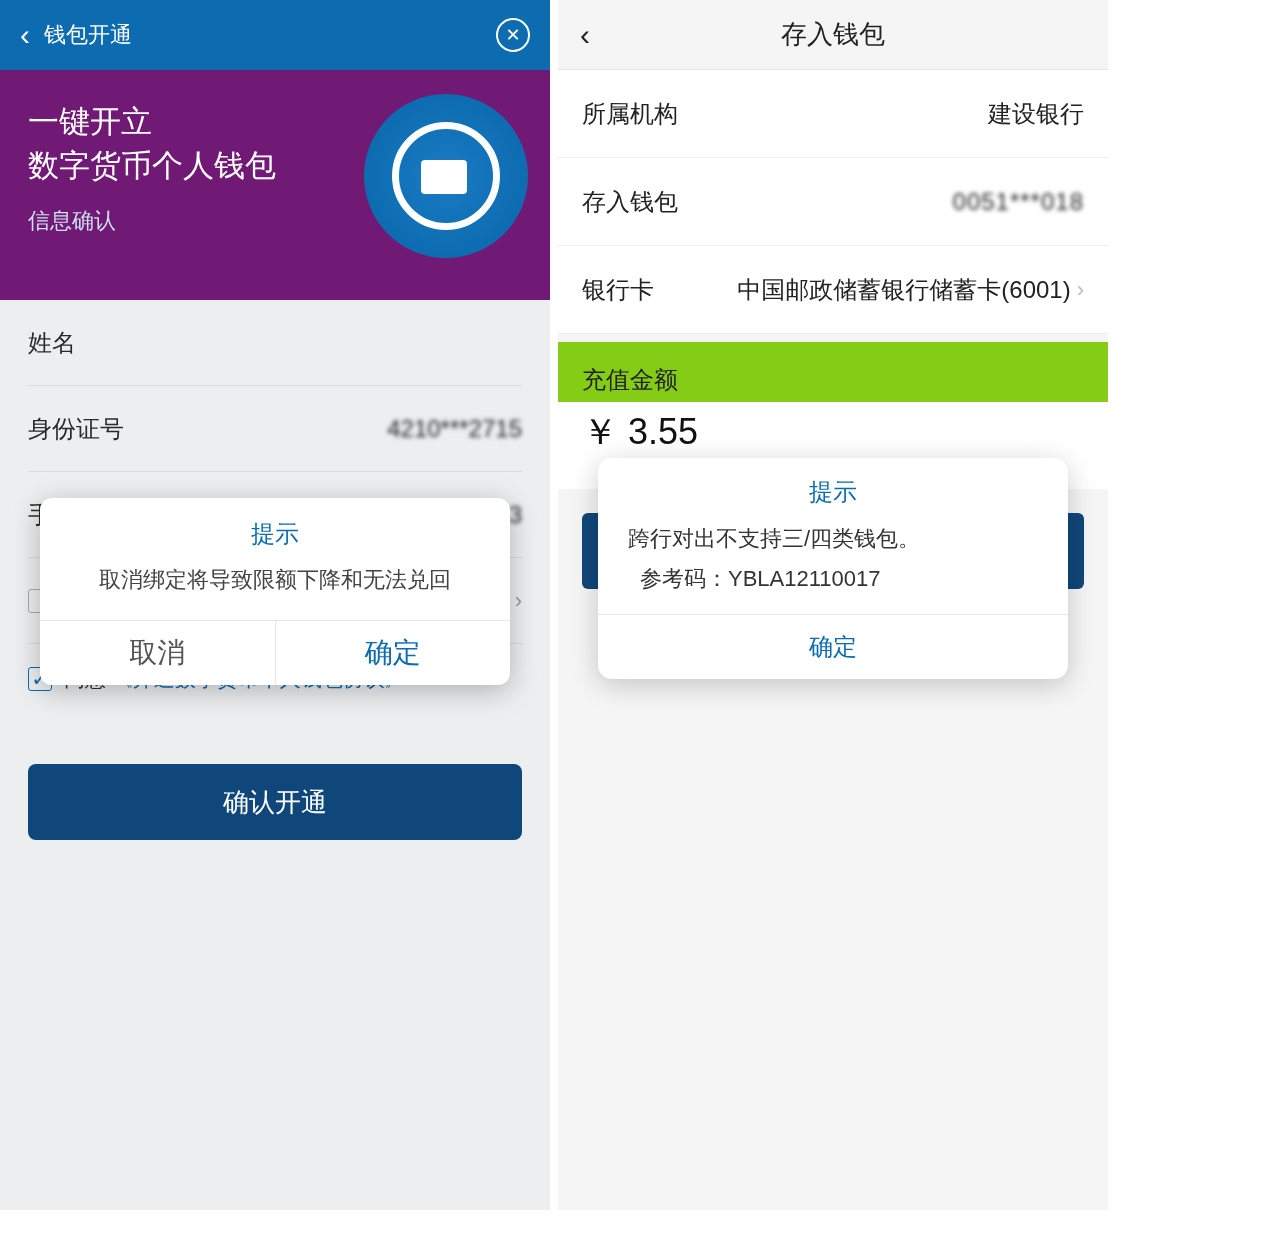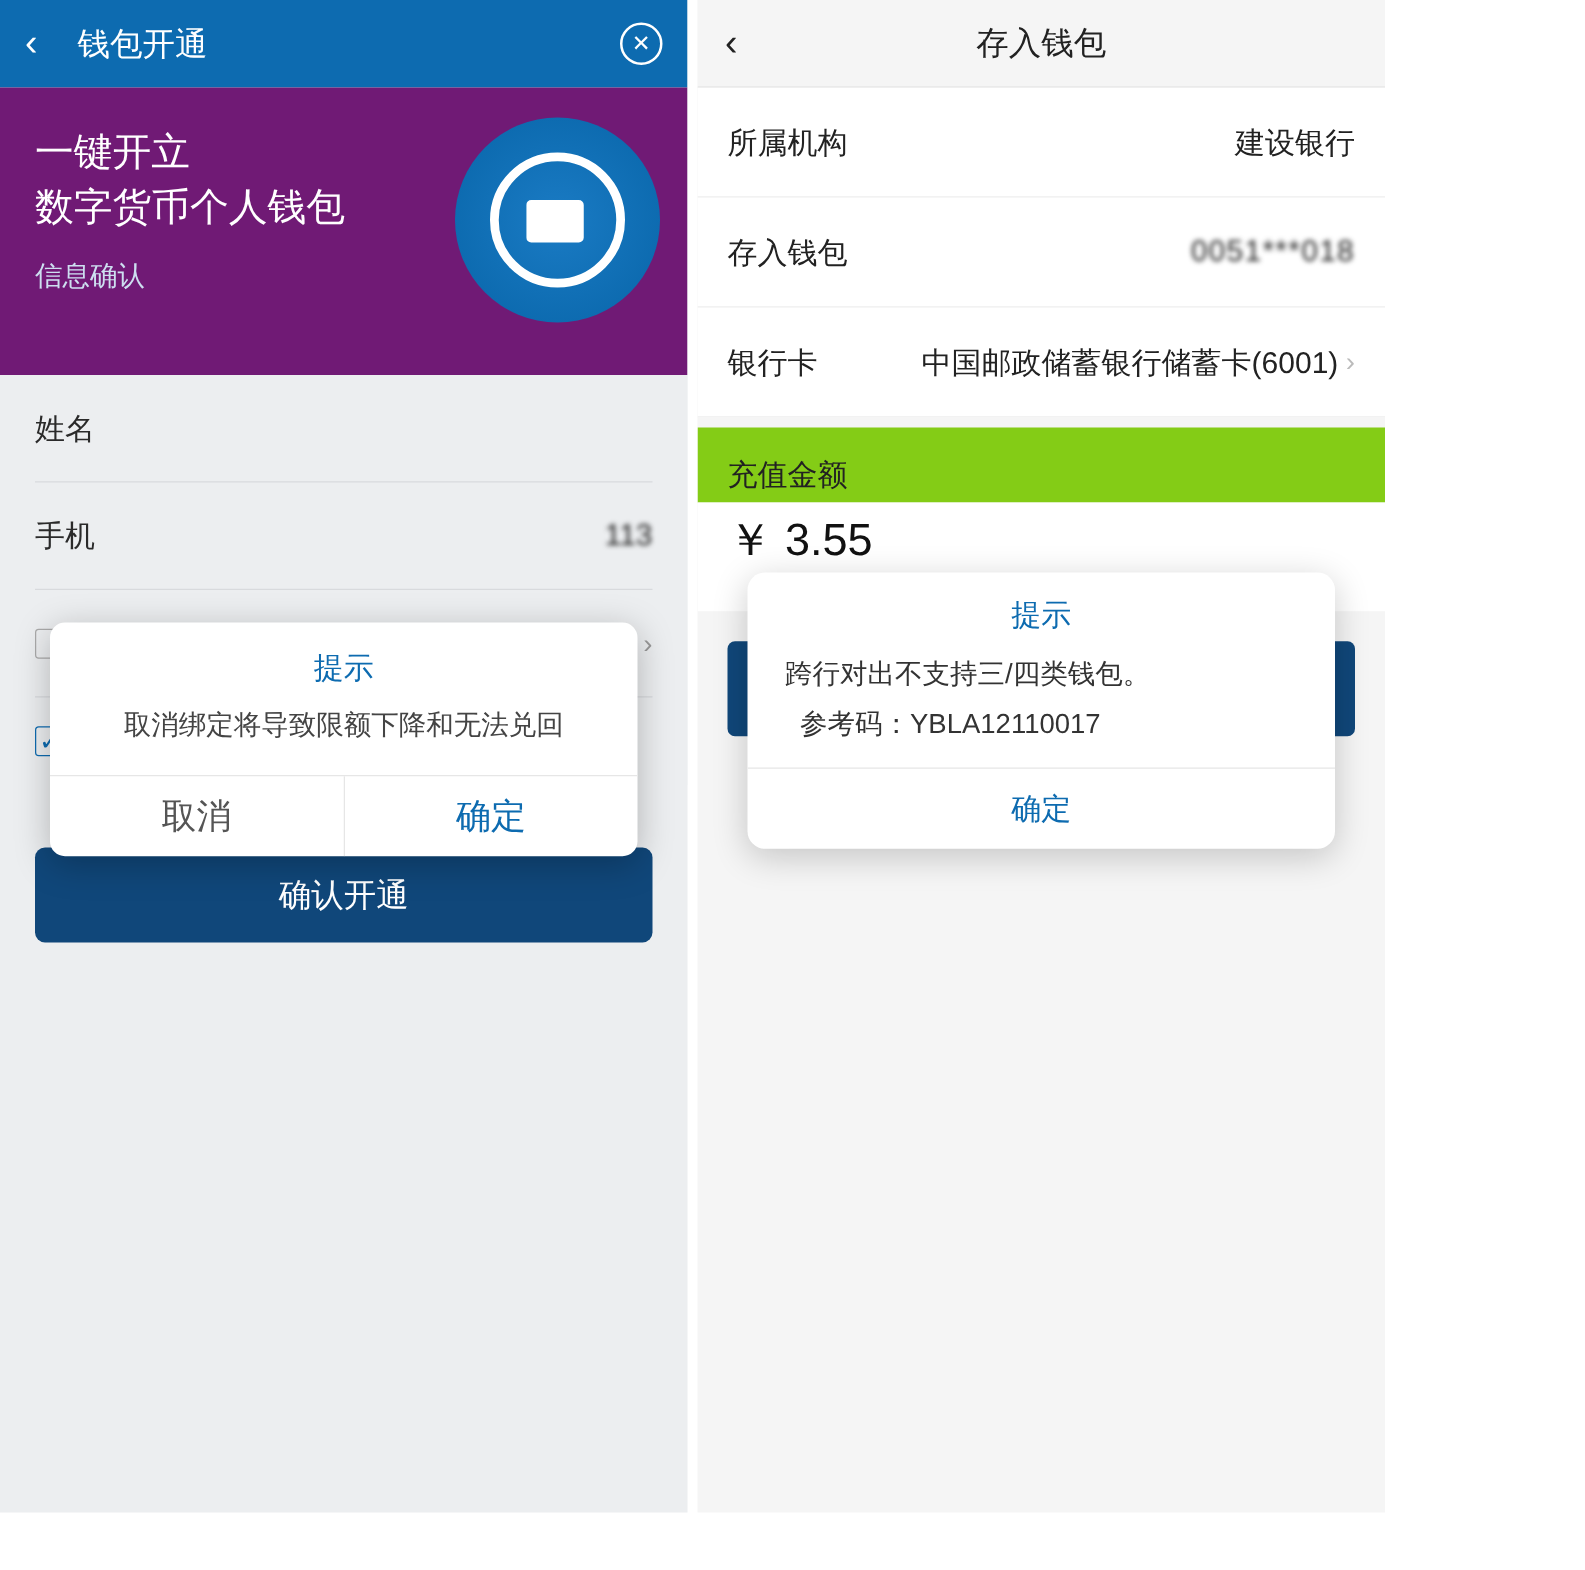--- a/index.html
+++ b/index.html
@@ -3,21 +3,21 @@
 <meta charset="utf-8">
 <style>
 *{box-sizing:border-box;margin:0;padding:0;font-family:-apple-system,BlinkMacSystemFont,"PingFang SC","Microsoft YaHei",sans-serif}
 body{background:#fff;width:1268px;height:1256px;display:flex;position:relative;overflow:hidden}
 .phone{width:550px;height:1210px;position:relative;overflow:hidden}
 .phone-left{background:#eceef0}
 .phone-right{background:#f5f5f5;margin-left:8px}
 
 .hdr-l{background:#0d6bb0;color:#fff;height:70px;display:flex;align-items:center;padding:0 20px;justify-content:space-between}
 .hdr-l .back{font-size:30px;font-weight:300}
-.hdr-l .ttl{font-size:26px;margin-left:32px;flex:1}
+.hdr-l .ttl{font-size:22px;margin-left:14px;flex:1}
 .hdr-l .close{width:34px;height:34px;border:2.5px solid #fff;border-radius:50%;display:flex;align-items:center;justify-content:center;font-size:18px}
 .hero{background:#701a75;color:#fff;padding:30px 28px 44px;position:relative;height:230px}
 .hero .h1{font-size:31px;line-height:44px}
 .hero .sub{font-size:22px;color:#cddff0;margin-top:18px}
 .hero-icon{position:absolute;right:22px;top:24px;width:164px;height:164px;border-radius:50%;background:radial-gradient(circle,#1a7bc4 0%,#0d6bb0 72%);display:flex;align-items:center;justify-content:center}
 .hero-icon .ring{width:108px;height:108px;border:7px solid #fff;border-radius:50%;display:flex;align-items:center;justify-content:center}
 .wallet-svg{width:50px;height:44px}
 .form{background:#eceef0;padding:0 28px}
 .row{display:flex;justify-content:space-between;align-items:center;height:86px;border-bottom:1px solid #d8dadd;font-size:24px;color:#2a2a2a}
 .row .val{color:#222;filter:blur(2px)}
@@ -80,20 +80,24 @@
           </svg>
       </div>
     </div>
   </div>
   <div class="form">
     <div class="row">
       <span>姓名</span>
       <span></span>
     </div>
     <div class="row">
+      <span>身份证号</span>
+      <span class="val">4210***2715</span>
+    </div>
+    <div class="row">
       <span>手机</span>
       <span class="val">113</span>
     </div>
     <div class="row">
       <span style="display:flex;align-items:center">
         <span class="checkbox"></span>
         <span>绑</span>
       </span>
       <span style="display:flex;align-items:center">
         <span>卡</span>

